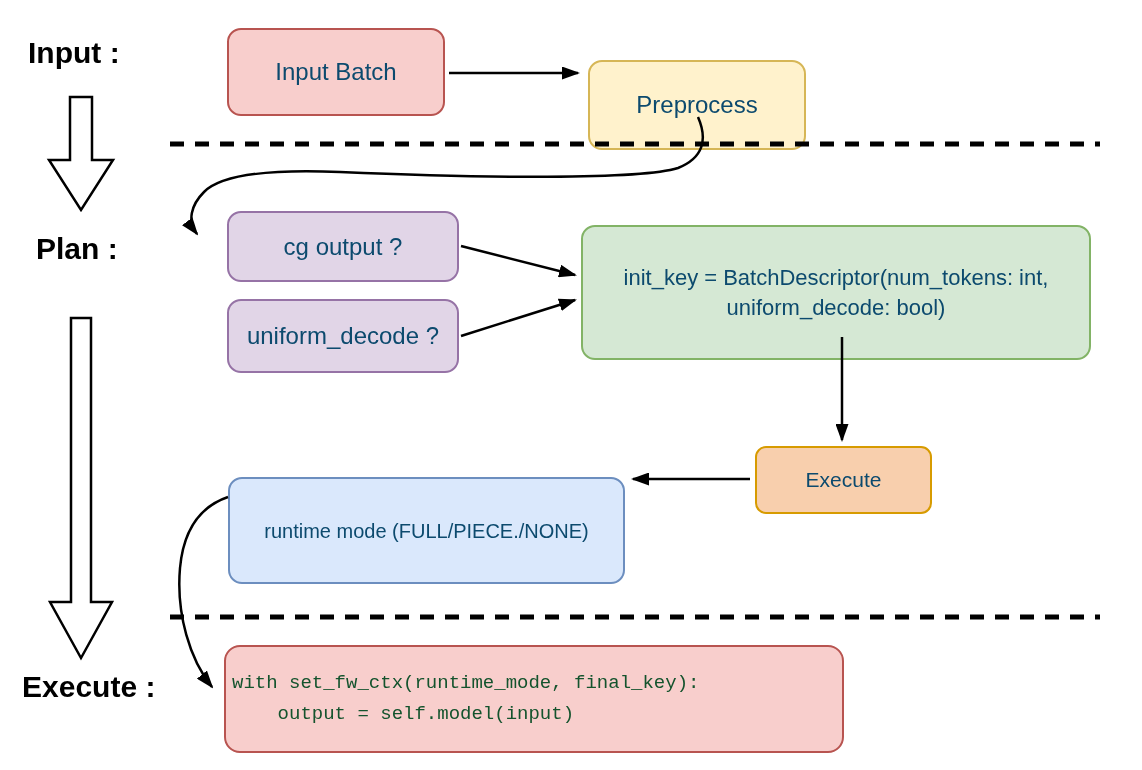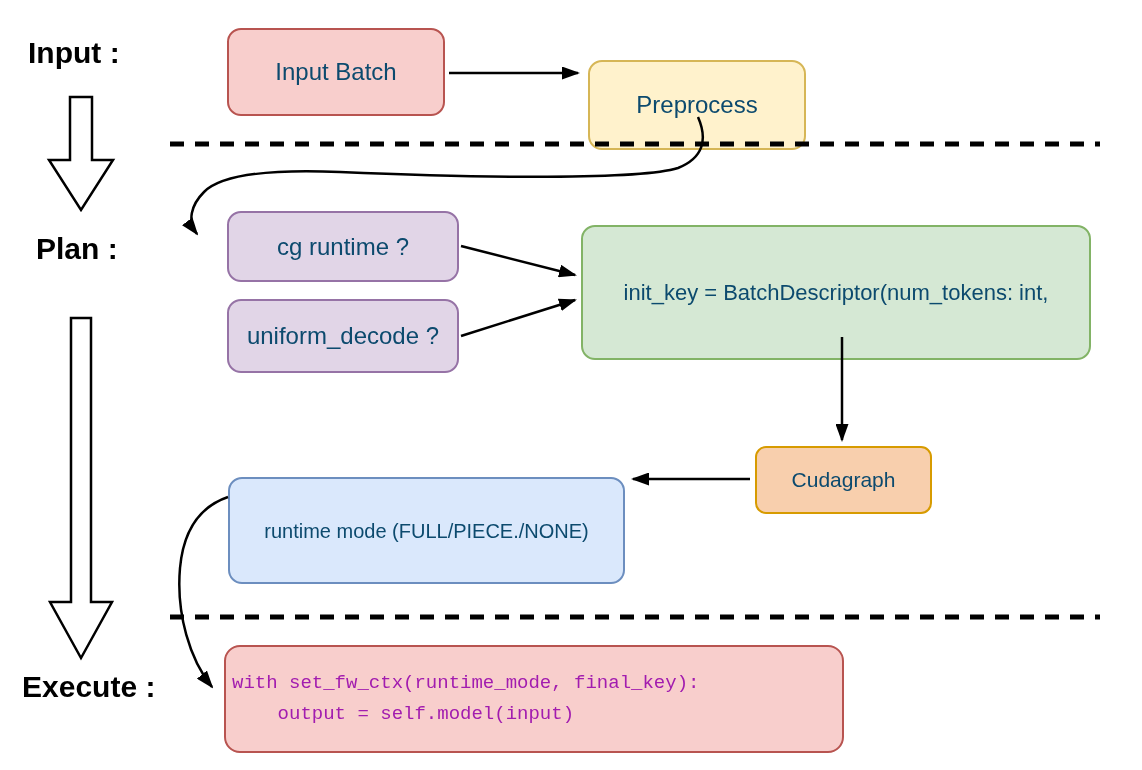--- a/index.html
+++ b/index.html
@@ -47,21 +47,21 @@
   .node-dispatch{left:755px;top:446px;width:177px;height:68px;
     background:var(--orange-inner-fill);border-color:var(--orange-stroke);
     font-size:21px;border-radius:11px;}
   .node-runtime{left:228px;top:445px;width:397px;height:107px;
     background:var(--blue-fill);border-color:var(--blue-stroke);
     font-size:20px;line-height:28px;margin-top:32px;}
   .node-code{left:224px;top:645px;width:620px;height:108px;
     background:var(--red-fill);border-color:var(--red-stroke);
     align-items:flex-start;justify-content:center;
     font-family:"Liberation Mono","DejaVu Sans Mono",monospace;
-    font-size:19px;line-height:31px;color:#a21caf;
+    font-size:19px;line-height:31px;color:#14532d;
     padding-left:6px;border-radius:16px;}
   .code-line{white-space:pre;display:block;}
   .line2{display:block;}
   svg.overlay{
     position:absolute;left:0;top:0;width:1142px;height:770px;
     pointer-events:none;
   }
   .connector{stroke:var(--connector);stroke-width:2.5;fill:none;}
   .dashline{stroke:var(--connector);stroke-width:5;fill:none;
     stroke-dasharray:14 11;}
@@ -79,34 +79,35 @@
 
   <div class="node node-input-batch">
     <span>Input Batch</span>
   </div>
 
   <div class="node node-preprocess">
     <span>Preprocess</span>
   </div>
 
   <div class="node node-cg-padding">
-    <span>cg runtime ?</span>
+    <span>cg output ?</span>
   </div>
 
   <div class="node node-uniform-decode">
     <span>uniform_decode ?</span>
   </div>
 
   <div class="node node-init-key">
     <span>init_key = BatchDescriptor(num_tokens: int,</span>
+    <span class="line2">uniform_decode: bool)</span>
   </div>
 
 
   <div class="node node-dispatch">
-    <span>Cudagraph</span>
+    <span>Execute</span>
   </div>
 
   <div class="node node-runtime">
     <span>runtime mode (FULL/PIECE./NONE)</span>
   </div>
 
   <div class="node node-code">
     <span class="code-line">with set_fw_ctx(runtime_mode, final_key):</span>
     <span class="code-line">    output = self.model(input)</span>
   </div>

